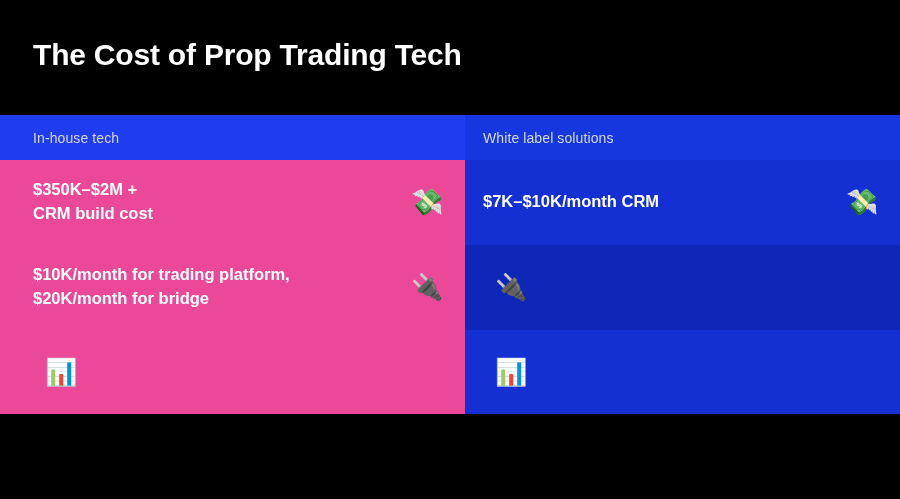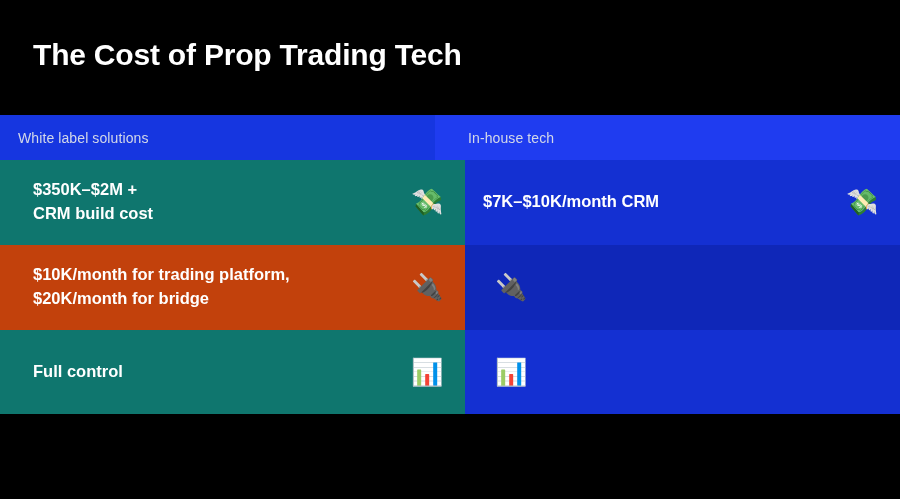--- a/index.html
+++ b/index.html
@@ -82,23 +82,23 @@
   .header-cell {
     color: #d3d8e8;
     font-size: 14px;
     font-weight: normal;
     letter-spacing: 0.1px;
   }
   .header-cell.col-left { background: #1f3cf0; }
   .header-cell.col-right { background: #1636e0; }
 
   
-  .row-a .col-left  { background: #0f766e; }
+  .row-a .col-left  { background: #ec4899; }
   .row-a .col-right { background: #1430d2; }
-  .row-b .col-left  { background: #c2410c; }
+  .row-b .col-left  { background: #ec4899; }
   .row-b .col-right { background: #0f27b8; }
 
   .cell-content {
     display: flex;
     align-items: center;
     justify-content: space-between;
     width: 100%;
   }
   .cell-text {
     color: #ffffff;
@@ -122,25 +122,25 @@
 
 <div id="slide">
 
   <div id="title-bar">
     <div id="page-title">The Cost of Prop Trading Tech</div>
   </div>
 
   <div id="comparison-table">
 
     <div class="table-header-row">
+      <div class="cell header-cell col-left">
+        <span>In-house tech</span>
+      </div>
       <div class="cell header-cell col-right">
         <span>White label solutions</span>
-      </div>
-      <div class="cell header-cell col-left">
-        <span>In-house tech</span>
       </div>
     </div>
 
     <div class="table-row row-a">
       <div class="cell col-left">
         <div class="cell-content">
           <span class="cell-text">$350K–$2M +
 CRM build cost</span>
           <span class="cell-icon">💸</span>
         </div>
@@ -164,21 +164,20 @@
       <div class="cell col-right">
         <div class="cell-content">
           <span class="cell-icon">🔌</span>
         </div>
       </div>
     </div>
 
     <div class="table-row row-a">
       <div class="cell col-left">
         <div class="cell-content">
-          <span class="cell-text">Full control</span>
           <span class="cell-icon">📊</span>
         </div>
       </div>
       <div class="cell col-right">
         <div class="cell-content">
           <span class="cell-icon">📊</span>
         </div>
       </div>
     </div>
 

